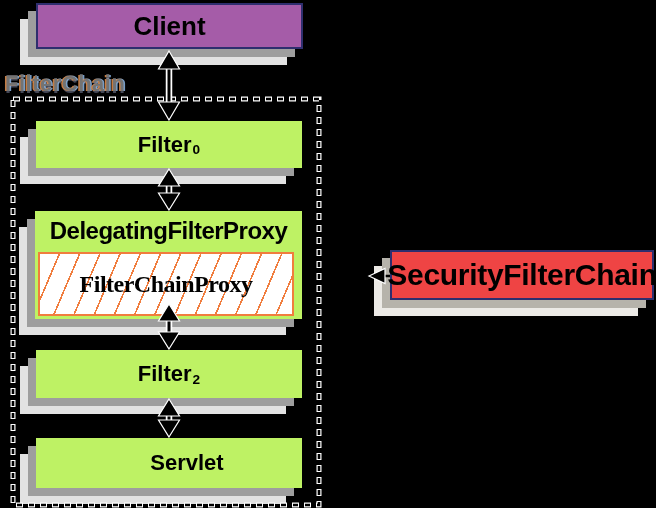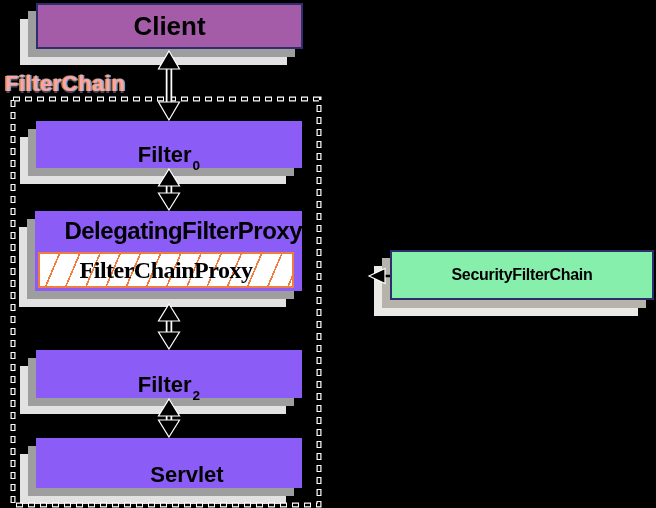--- a/index.html
+++ b/index.html
@@ -5,53 +5,53 @@
   html,body { margin:0; padding:0; background:#000; }
   .stage {
     position:relative; width:656px; height:508px; background:#000;
     overflow:hidden; font-family:"Liberation Sans", sans-serif;
   }
   .box {
     position:absolute; display:flex; align-items:center; justify-content:center;
     font-weight:bold; color:#000; box-sizing:border-box;
     box-shadow:-8px 8px 0 0 #9e9e9e, -16px 16px 0 0 #e2e2e2;
   }
-  .orange { background:#8b5cf6;align-items:flex-end; }
+  .orange { background:#bef264; }
   .client-box {
     left:36px; top:3px; width:267px; height:46px;
     background:#a55ca8; border:2px solid #2e2e6e; font-size:26px;
   }
   .filter0-box { left:36px; top:121px; width:266px; height:47px; font-size:22px; }
   .dfp-box {
-    left:35px; top:211px; width:267px; height:80px;
+    left:35px; top:211px; width:267px; height:108px;
     flex-direction:column; justify-content:flex-start;
     font-size:24px; letter-spacing:-0.5px; padding-top:6px;
   }
   .fcp-box {
     position:absolute; left:3px; right:8px; top:41px; bottom:3px;
     border:2px solid #f07d3e; background-color:#ffffff;
     background-image:repeating-linear-gradient(113deg,
       rgba(0,0,0,0) 0px, rgba(0,0,0,0) 17px, #f07d3e 17px, #f07d3e 18.6px);
     display:flex; align-items:center; justify-content:center;
     font-size:24px; font-weight:bold; color:#000; letter-spacing:-0.5px;
     box-sizing:border-box;
     font-family:Liberation Serif, serif;
   }
   .filter2-box { left:36px; top:350px; width:266px; height:48px; font-size:22px; }
   .servlet-box { left:36px; top:438px; width:266px; height:50px; font-size:22px;padding-left:36px; }
   .sfc-box {
     left:390px; top:250px; width:264px; height:50px;
-    background:#86efac; border:2px solid #2e2e6e; font-size:16px;
+    background:#ef4444; border:2px solid #2e2e6e; font-size:30px;
     letter-spacing:-0.3px;
     box-shadow:-8px 8px 0 0 #b6b3ab, -16px 16px 0 0 #eceae6;
   }
   .subscr { font-size:0.62em; position:relative; top:0.38em; margin-left:1px; }
   .fc-label {
     position:absolute; left:5px; top:71px; z-index:3;
-    font-size:22px; font-weight:bold; color:#fca5a5; letter-spacing:0.5px;
+    font-size:22px; font-weight:bold; color:#737373; letter-spacing:0.5px;
     text-shadow:
       -1.5px 0 0 rgba(217,138,74,0.9),
        1.5px 0 0 rgba(140,183,232,0.85),
        0 -1.5px 0 rgba(207,207,216,0.45),
        0  1.5px 0 rgba(154,160,192,0.45);
   }
   .overlay { position:absolute; left:0; top:0; z-index:2; pointer-events:none; }
   .boxes-layer { position:absolute; inset:0; z-index:1; }
 </style>
 </head>

